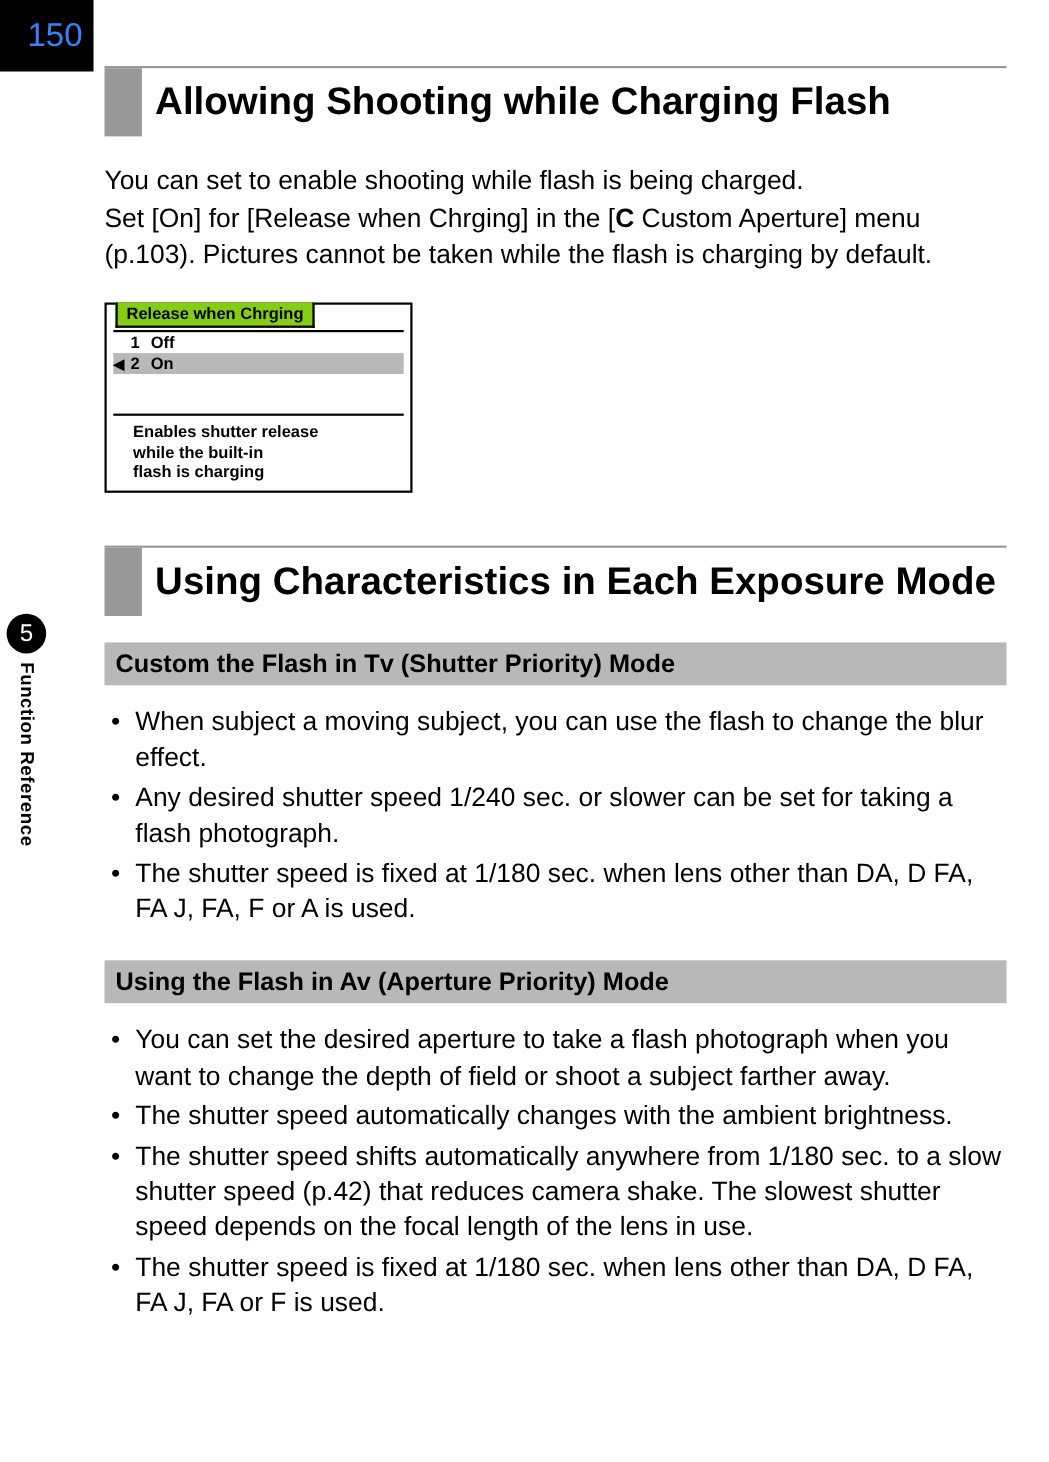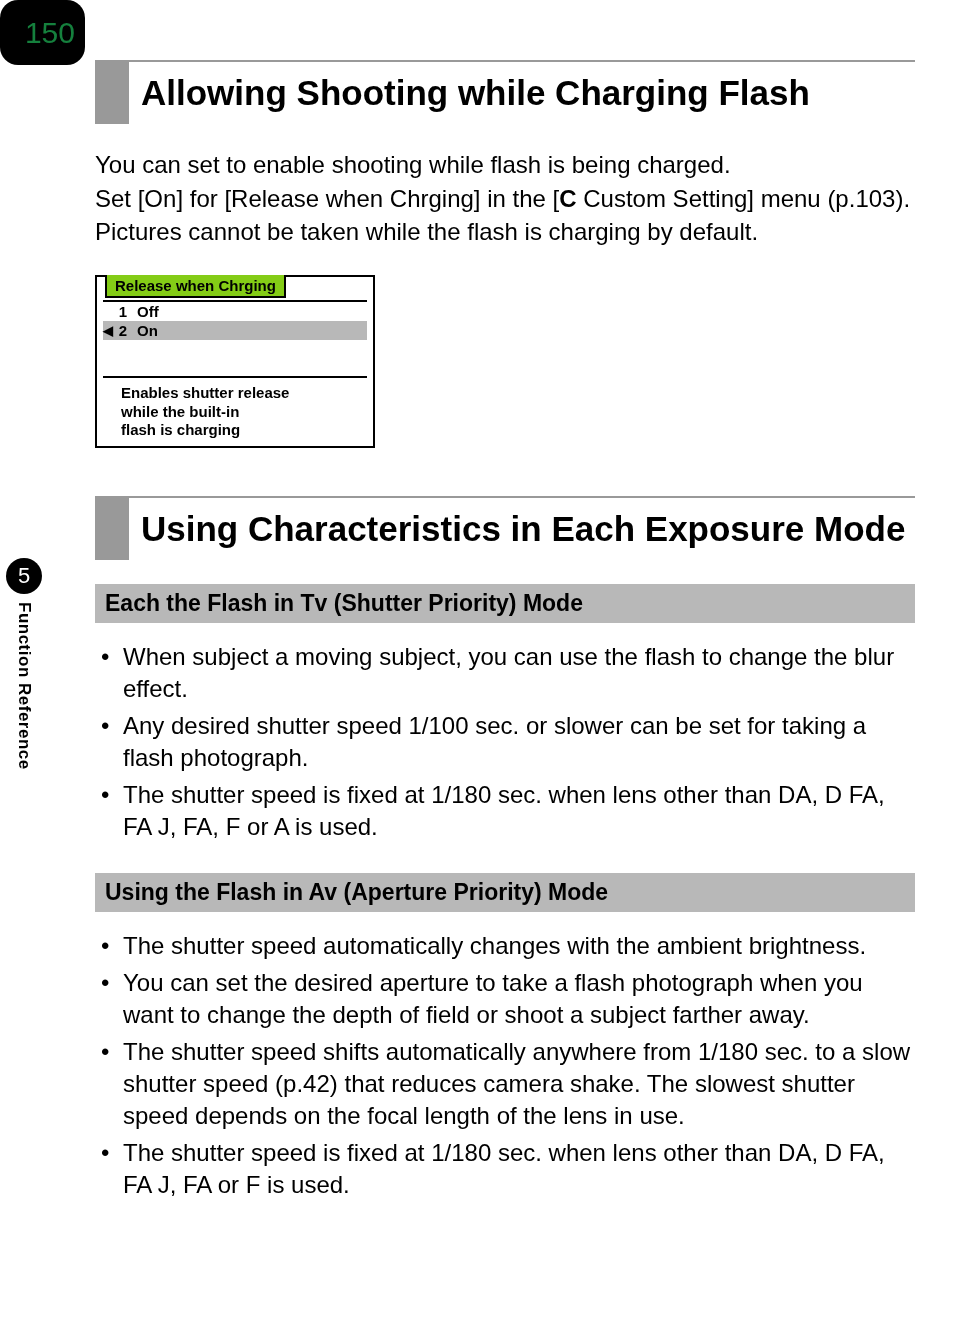--- a/index.html
+++ b/index.html
@@ -1,23 +1,22 @@
 <!DOCTYPE html>
 <html><head>
 <meta charset="utf-8">
 <style>
   * { box-sizing: border-box; margin: 0; padding: 0; }
   html, body { width: 954px; height: 1329px; font-family: Arial, Helvetica, sans-serif; background: #fff; color: #000; }
   .page { position: relative; width: 954px; height: 1329px; }
   .page-number-tab {
     position: absolute; left: 0; top: 0; width: 85px; height: 65px;
-    background: #000; color: #15803d; display: flex; align-items: center;
+    background: #000; color: #3b82f6; display: flex; align-items: center;
     justify-content: flex-end; font-size: 30px; padding-right: 10px;
     font-weight: 400;
-    border-radius: 18px;
   }
   .content { position: absolute; left: 95px; top: 60px; width: 820px; }
 
   .section-title {
     display: flex; align-items: stretch; margin-bottom: 24px;
     border-top: 2px solid #999;
   }
   .section-title .bar { width: 34px; background: #999; }
   .section-title h1 {
     font-size: 35px; font-weight: bold; padding: 10px 0 10px 12px; line-height: 1.2; text-align: right;
@@ -84,21 +83,21 @@
 
   <div class="content">
 
     <div class="section-title">
       <div class="bar"></div>
       <h1>Allowing Shooting while Charging Flash</h1>
     </div>
 
     <p class="body-text">
       <span style="white-space:pre-line;">You can set to enable shooting while flash is being charged.
-Set [On] for [Release when Chrging] in the [</span><span style="font-weight:bold;">C</span><span> Custom Setting] menu (p.103). Pictures cannot be taken while the flash is charging by default.</span>
+Set [On] for [Release when Chrging] in the [</span><span style="font-weight:bold;">C</span><span> Custom Aperture] menu (p.103). Pictures cannot be taken while the flash is charging by default.</span>
     </p>
 
     <div class="menu-shot">
       <div class="menu-tab">Release when Chrging</div>
       <div class="menu-lines">
         <div class="menu-row">
           <span class="caret">&nbsp;</span>
           <span class="idx">1</span>
           <span>Off</span>
         </div>
@@ -115,32 +114,32 @@
         <div>flash is charging</div>
       </div>
     </div>
 
     <div class="section-title">
       <div class="bar"></div>
       <h1>Using Characteristics in Each Exposure Mode</h1>
     </div>
 
     <div class="subhead">
-      <span>Each the Flash in </span><span style="font-weight:bold;">Tv</span><span> (Shutter Priority) Mode</span>
+      <span>Custom the Flash in </span><span style="font-weight:bold;">Tv</span><span> (Shutter Priority) Mode</span>
     </div>
 
     <ul class="bullets">
       <li>When subject a moving subject, you can use the flash to change the blur effect.</li>
-      <li>Any desired shutter speed 1/100 sec. or slower can be set for taking a flash photograph.</li>
+      <li>Any desired shutter speed 1/240 sec. or slower can be set for taking a flash photograph.</li>
       <li>The shutter speed is fixed at 1/180 sec. when lens other than DA, D FA, FA J, FA, F or A is used.</li>
     </ul>
 
     <div class="subhead">Using the Flash in Av (Aperture Priority) Mode</div>
 
     <ul class="bullets">
+      <li>You can set the desired aperture to take a flash photograph when you want to change the depth of field or shoot a subject farther away.</li>
       <li>The shutter speed automatically changes with the ambient brightness.</li>
-      <li>You can set the desired aperture to take a flash photograph when you want to change the depth of field or shoot a subject farther away.</li>
       <li>The shutter speed shifts automatically anywhere from 1/180 sec. to a slow shutter speed (p.42) that reduces camera shake. The slowest shutter speed depends on the focal length of the lens in use.</li>
       <li>The shutter speed is fixed at 1/180 sec. when lens other than DA, D FA, FA J, FA or F is used.</li>
     </ul>
 
   </div>
 </div>
 
 </body></html>

